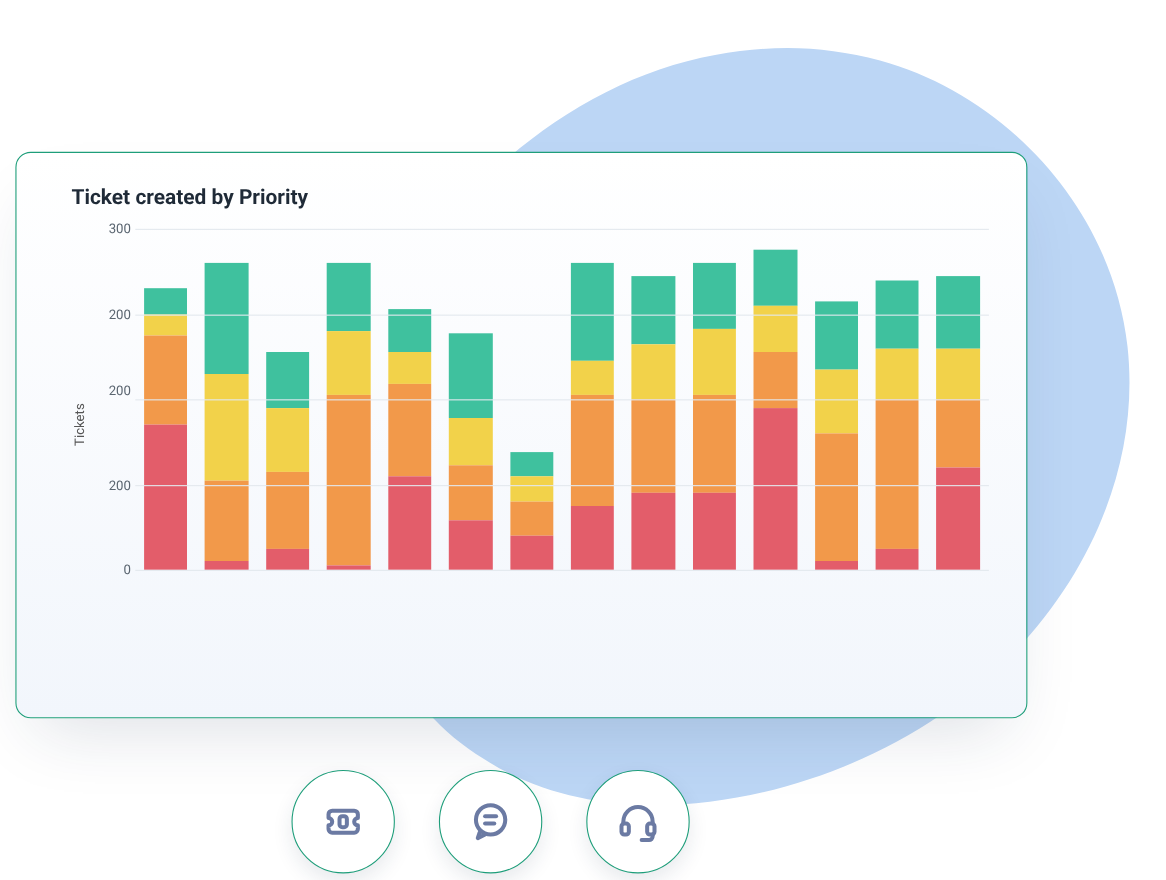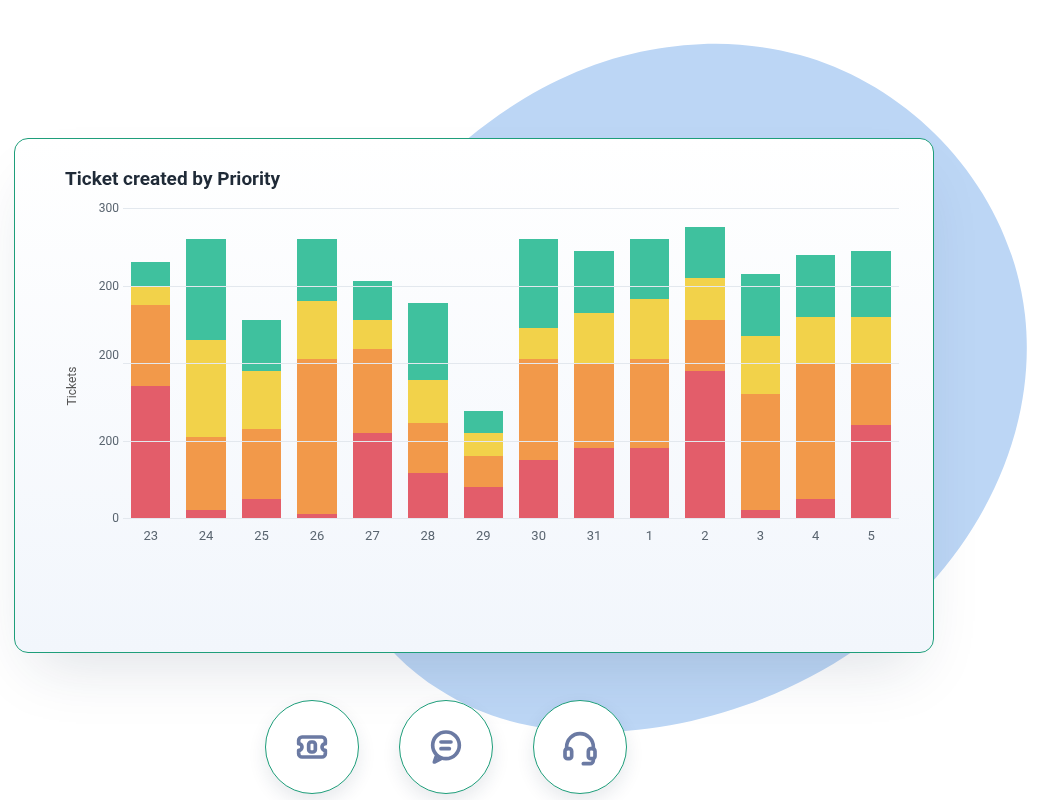--- a/index.html
+++ b/index.html
@@ -259,36 +259,20 @@
         <div class="grid-line" style="top: 232.5px;"></div>
         <div class="ytick" style="top: 232.5px;">200</div>
         <div class="grid-line" style="top: 155px;"></div>
         <div class="ytick" style="top: 147px;">200</div>
         <div class="grid-line" style="top: 77.5px;"></div>
         <div class="ytick" style="top: 77.5px;">200</div>
         <div class="grid-line" style="top: 0px;"></div>
         <div class="ytick" style="top: 0px;">300</div>
       </div>
 
-    <div class="xlabels" id="xlabels">
-        <span>23</span>
-        <span>24</span>
-        <span>25</span>
-        <span>26</span>
-        <span>27</span>
-        <span>28</span>
-        <span>29</span>
-        <span>30</span>
-        <span>31</span>
-        <span>1</span>
-        <span>2</span>
-        <span>3</span>
-        <span>4</span>
-        <span>5</span>
-      </div>
   </div>
 </div>
 
 <div class="icon-row">
   <div class="icon-circle">
     <svg viewBox="0 0 24 24">
         <path d="M4 8a2 2 0 0 1 2-2h12a2 2 0 0 1 2 2v2a2 2 0 0 0 0 4v2a2 2 0 0 1-2 2H6a2 2 0 0 1-2-2v-2a2 2 0 0 0 0-4V8z"></path>
         <rect x="10" y="9" width="4" height="6" rx="1.5"></rect>
       </svg>
   </div>

